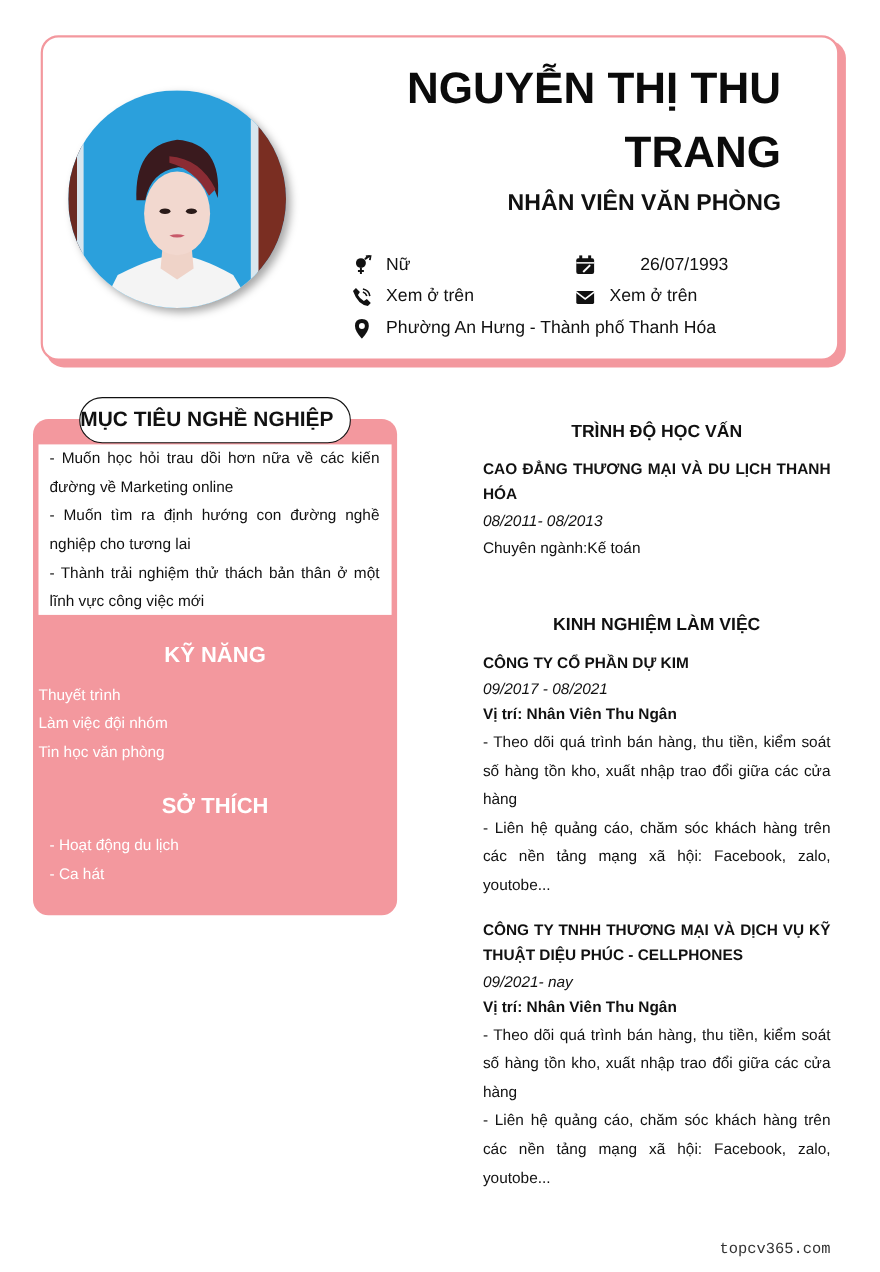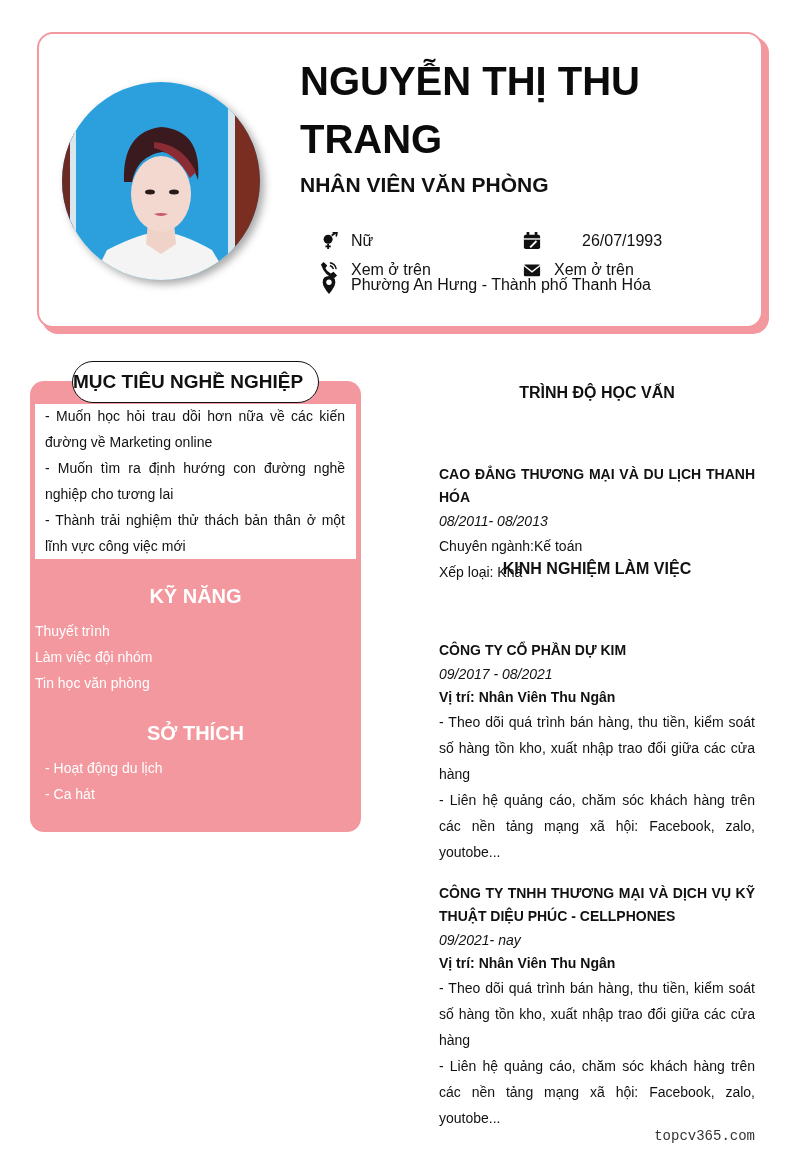--- a/index.html
+++ b/index.html
@@ -18,26 +18,26 @@
   .avatar {
     position: absolute; left: 62px; top: 82px; width: 198px; height: 198px;
     border-radius: 50%; overflow: hidden;
     box-shadow: 4px 4px 8px rgba(0,0,0,0.35);
     background: #ffffff;
   }
   .avatar svg { display: block; }
 
   .name {
     position: absolute; left: 300px; top: 52px; width: 410px;
-    text-align: left; font-weight: bold; font-size: 40px; line-height: 58px;
+    text-align: right; font-weight: bold; font-size: 40px; line-height: 58px;
     color: #0b0b0b;
   }
   .job-title {
     position: absolute; left: 300px; top: 173px; width: 410px;
-    text-align: left; font-weight: bold; font-size: 21px; color: #111;
+    text-align: right; font-weight: bold; font-size: 21px; color: #111;
   }
   .info-row { position: absolute; display: flex; align-items: center; font-size: 16px; color: #111; }
   .info-row .ico { width: 20px; height: 20px; margin-right: 12px; display: inline-flex; align-items: center; justify-content: center; }
   .info-row .ico svg { width: 18px; height: 18px; }
 
   
   .left-box {
     position: absolute; left: 30px; top: 381px; width: 331px; height: 451px;
     background: #f3989e; border-radius: 14px;
   }
@@ -59,21 +59,21 @@
     position: absolute; left: 30px; width: 331px; text-align: center;
     font-weight: bold; font-size: 20px; color: #fff;
   }
   .left-list { position: absolute; font-size: 14px; line-height: 26px; color: #fff; }
 
   
   .right-heading {
     position: absolute; left: 439px; width: 316px; text-align: center;
     font-weight: bold; font-size: 16px; color: #111;
   }
-  .r-block { position: absolute; left: 439px; width: 316px; font-size: 14px; line-height: 26px; color: #111; margin-top: 48px; }
+  .r-block { position: absolute; left: 439px; width: 316px; font-size: 14px; line-height: 26px; color: #111; }
   .r-block .bold { font-weight: bold; line-height: 23px; text-align: justify; }
   .r-block .italic { font-style: italic; line-height: 24px; }
   .r-block .just { text-align: justify; }
 
   .footer {
     position: absolute; right: 45px; top: 1128px;
     font-family: "Liberation Mono", "DejaVu Sans Mono", monospace; font-size: 14px; color: #333;
   }
 </style>
 </head>
@@ -142,21 +142,21 @@
 </div>
 <div class="info-row" style="left:522px; top:260px;">
   <span class="ico">
     <svg viewBox="0 0 20 20">
         <rect x="1" y="4" width="18" height="13" rx="1.5" fill="#111"></rect>
         <path d="M1 5 L10 12 L19 5" fill="none" stroke="#fff" stroke-width="1.6"></path>
       </svg>
   </span>
   <span>Xem ở trên</span>
 </div>
-<div class="info-row" style="left:319px; top:275px;align-items:center;">
+<div class="info-row" style="left:319px; top:289px;align-items:center;">
   <span class="ico">
     <svg viewBox="0 0 20 20">
         <path d="M10 0 Q17 0 17 7 Q17 12 10 20 Q3 12 3 7 Q3 0 10 0 Z" fill="#111"></path>
         <circle cx="10" cy="7" r="3" fill="#fff"></circle>
       </svg>
   </span>
   <span>Phường An Hưng - Thành phố Thanh Hóa</span>
 </div>
 
 <div class="left-box"></div>
@@ -179,21 +179,20 @@
 <div class="left-list" style="left:45px; top:755px;">
   <div>- Hoạt động du lịch</div>
   <div>- Ca hát</div>
 </div>
 
 <div class="right-heading" style="top:384px;">TRÌNH ĐỘ HỌC VẤN</div>
 <div class="r-block" style="top:415px;">
   <div class="bold">CAO ĐẲNG THƯƠNG MẠI VÀ DU LỊCH THANH HÓA</div>
   <div class="italic">08/2011- 08/2013</div>
   <div>Chuyên ngành:Kế toán</div>
-  <div>Xếp loại: Khá</div>
 </div>
 
 <div class="right-heading" style="top:560px;">KINH NGHIỆM LÀM VIỆC</div>
 <div class="r-block" style="top:591px;">
   <div class="bold">CÔNG TY CỔ PHẦN DỰ KIM</div>
   <div class="italic">09/2017 - 08/2021</div>
   <div class="bold">Vị trí: Nhân Viên Thu Ngân</div>
   <div class="just">- Theo dõi quá trình bán hàng, thu tiền, kiểm soát số hàng tồn kho, xuất nhập trao đổi giữa các cửa hàng</div>
   <div class="just">- Liên hệ quảng cáo, chăm sóc khách hàng trên các nền tảng mạng xã hội: Facebook, zalo, youtobe...</div>
 </div>

